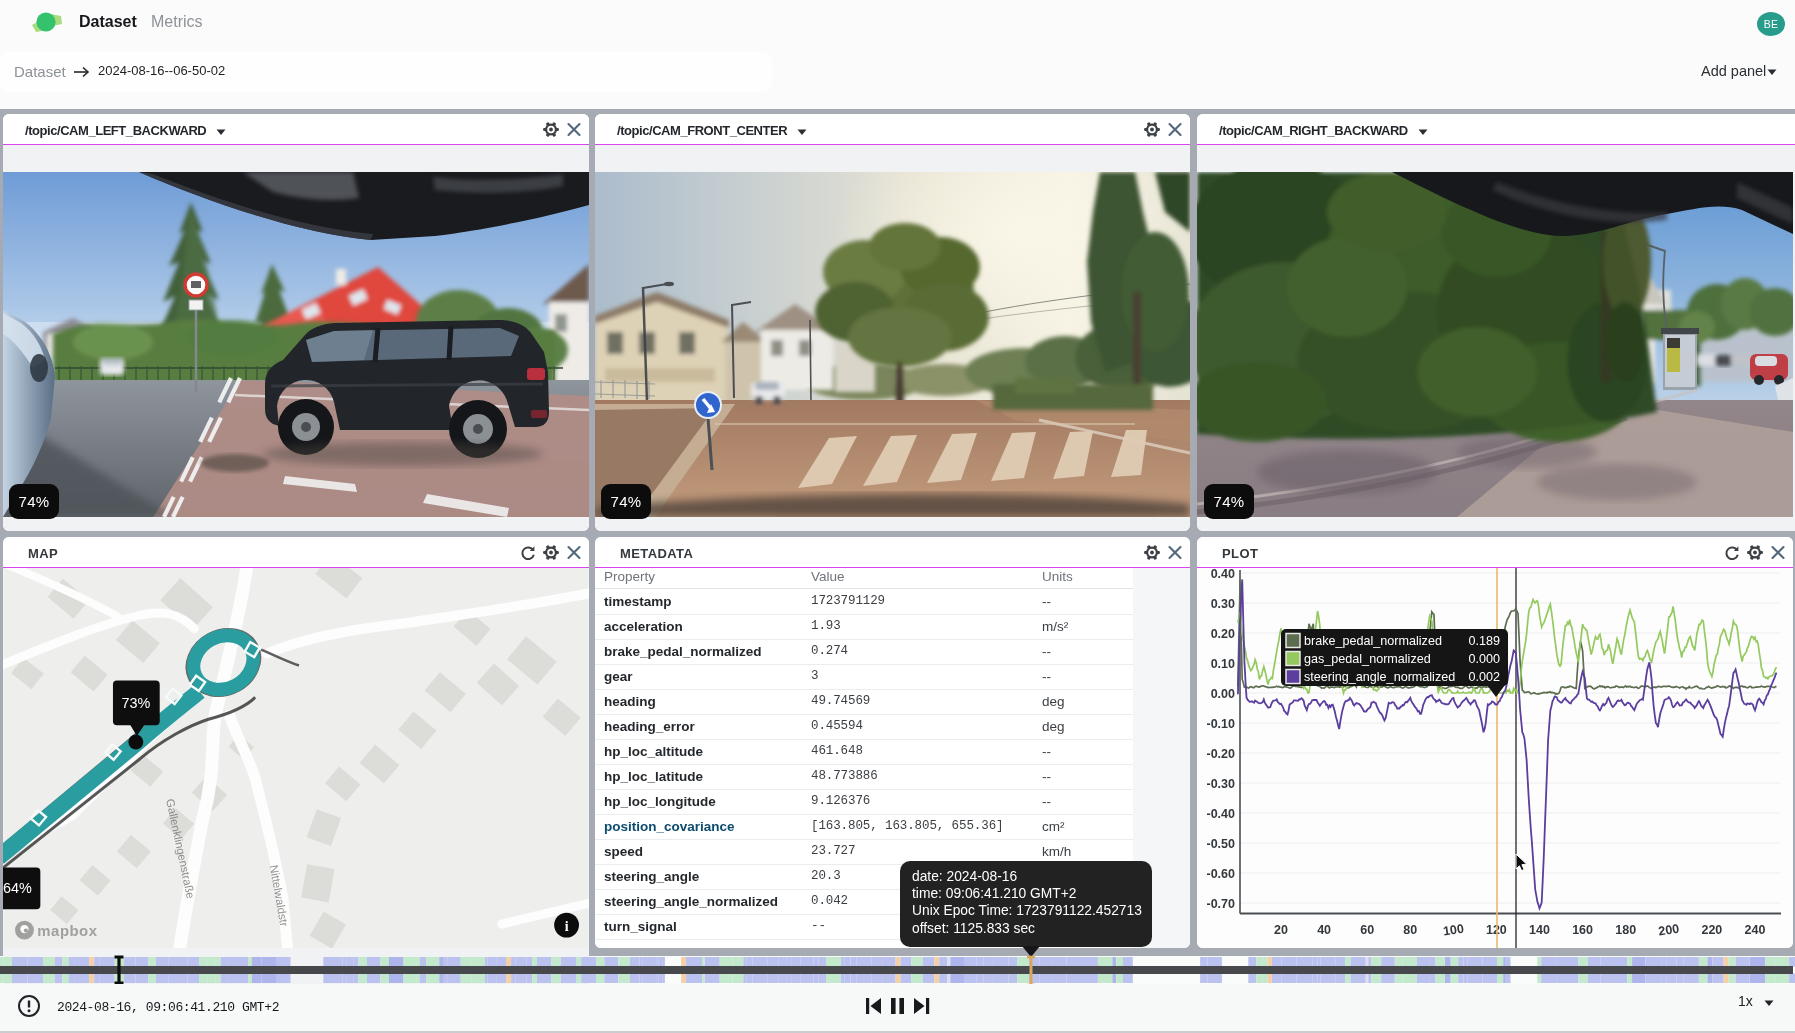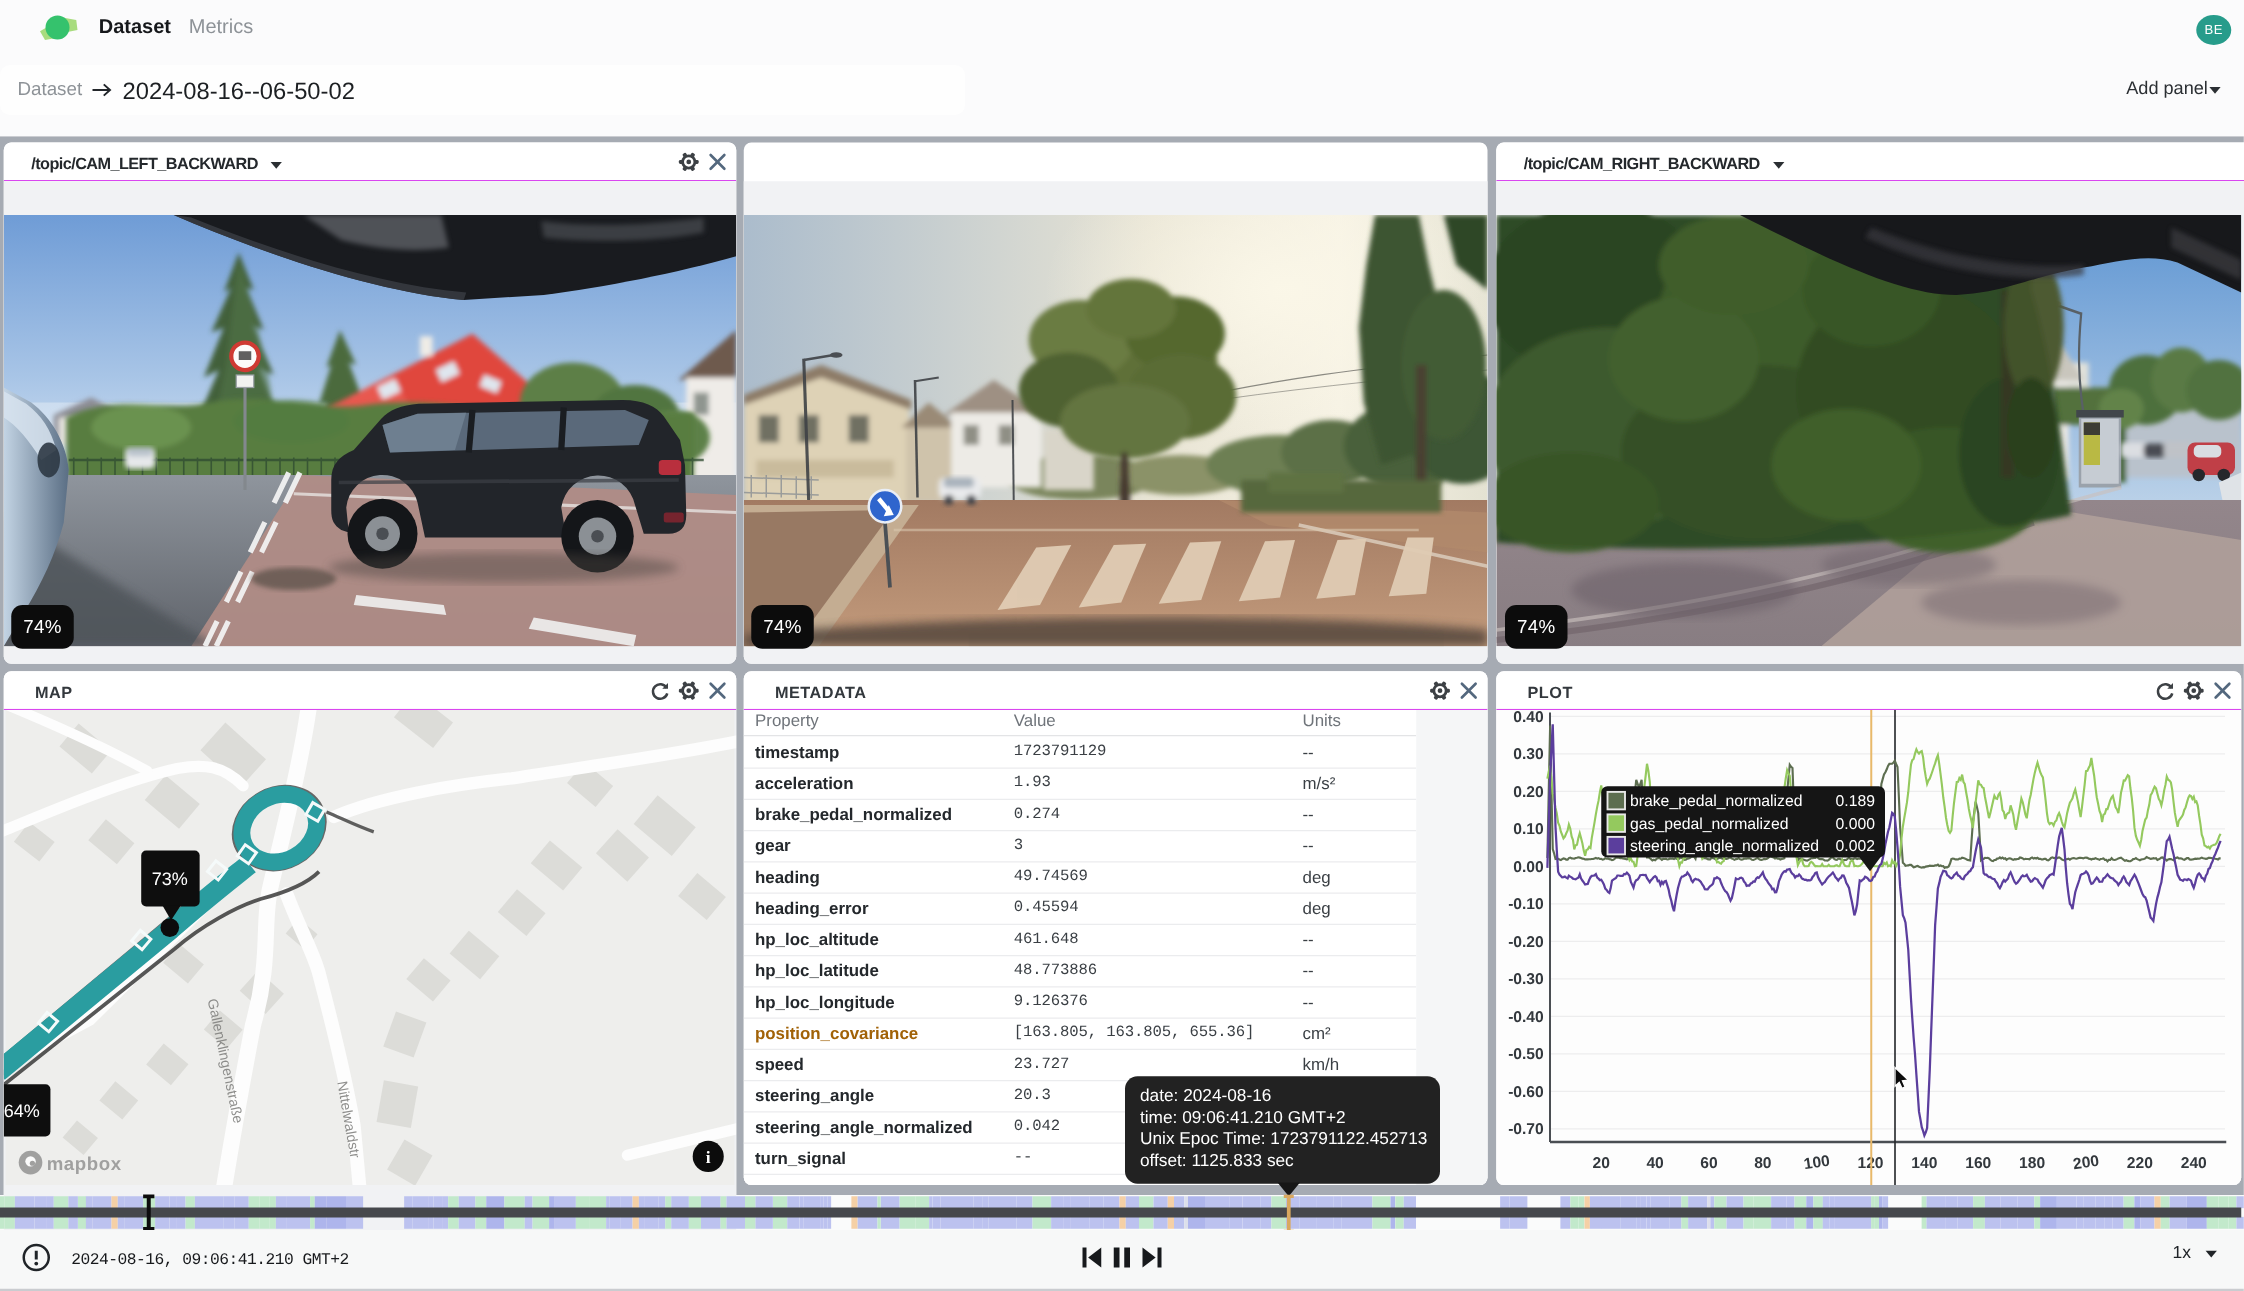--- a/index.html
+++ b/index.html
@@ -28,21 +28,21 @@
 <div class="abs" style="left:79px;top:13px;font-size:16px;font-weight:bold;color:#16181b">Dataset</div>
 <div class="abs" style="left:151px;top:13px;font-size:16px;color:#8d9297">Metrics</div>
 <div class="abs" style="left:1757px;top:12px;width:28px;height:24px;border-radius:50%;background:#279c8b;color:#fff;font-size:10.5px;text-align:center;line-height:24px;letter-spacing:.3px">BE</div>
 
 <div class="abs" style="left:0;top:52px;width:772px;height:40px;background:#fefefe;border-radius:8px"></div>
 <div class="abs" style="left:14px;top:63px;font-size:15px;color:#8d9297">Dataset</div>
 <svg class="abs" style="left:72px;top:65px" width="20" height="14" viewBox="0 0 20 14">
  <line x1="2" y1="7" x2="16" y2="7" stroke="#23272b" stroke-width="1.6"></line>
  <path d="M 11,2.5 L 16,7 L 11,11.5" fill="none" stroke="#23272b" stroke-width="1.6"></path>
 </svg>
-<div class="abs" style="left:98px;top:63px;font-size:19px;color:#1c1f22">2024-08-16--06-50-02</div>
+<div class="abs" style="left:98px;top:63px;font-size:13px;color:#1c1f22">2024-08-16--06-50-02</div>
 <div class="abs" style="left:1701px;top:63px;font-size:14.5px;color:#2b2f33">Add panel</div>
 <svg class="abs" style="left:1765px;top:66px" width="14" height="12" viewBox="0 0 14 12">
  <polygon points="2.5,3.5 11.5,3.5 7,9" fill="#2b2f33"></polygon>
 </svg>
 
 <div class="panel" style="left:3px;top:114px;width:586px;height:417px">
     <div class="phead">
       <div class="ptitle">/topic/CAM_LEFT_BACKWARD<svg style="position:absolute;left:100%;margin-left:9px;top:4px" width="12" height="10" viewBox="0 0 12 10">
           <polygon points="1.5,2.5 10.5,2.5 6,8" fill="#2b2f33"></polygon>
         </svg></div>
@@ -230,20 +230,41 @@
 
 <path d="M 136,0 L 586,0 L 586,33 C 540,46 480,58 432,64 L 368,68 C 300,62 210,32 136,0 Z" fill="#191b1f"></path>
 <path d="M 240,0 L 350,0 L 356,26 C 330,30 300,28 270,20 Z" fill="#7b7f85" opacity=".55" filter="url(#blur2)"></path>
 <path d="M 430,5 C 470,10 520,8 560,2 L 560,14 C 520,22 470,22 432,18 Z" fill="#53565c" opacity=".6" filter="url(#blur2)"></path>
 <path d="M 150,2 C 220,30 300,56 370,62 L 368,68 C 300,62 210,32 136,0 Z" fill="#3a3d43" opacity=".8"></path>
 </svg>
       <div class="badge" style="left:6px;top:339px">74%</div>
     </div>
   </div>
 <div class="panel" style="left:595px;top:114px;width:595px;height:417px">
+    <div class="phead">
+      <div class="ptitle">/topic/CAM_FRONT_CENTER<svg style="position:absolute;left:100%;margin-left:9px;top:4px" width="12" height="10" viewBox="0 0 12 10">
+          <polygon points="1.5,2.5 10.5,2.5 6,8" fill="#2b2f33"></polygon>
+        </svg></div>
+      <svg class="abs" style="right:1px;top:0" width="90" height="31" viewBox="0 0 90 31">
+        <g transform="translate(53,15.5) scale(1.0)" fill="#3d4145">
+          <circle r="4.9" fill="none" stroke="#3d4145" stroke-width="2.2"></circle>
+          <circle r="1.9"></circle>
+          <rect x="-1.6" y="-7.9" width="3.2" height="3.4" rx="1.1" transform="rotate(30)"></rect>
+          <rect x="-1.6" y="-7.9" width="3.2" height="3.4" rx="1.1" transform="rotate(90)"></rect>
+          <rect x="-1.6" y="-7.9" width="3.2" height="3.4" rx="1.1" transform="rotate(150)"></rect>
+          <rect x="-1.6" y="-7.9" width="3.2" height="3.4" rx="1.1" transform="rotate(210)"></rect>
+          <rect x="-1.6" y="-7.9" width="3.2" height="3.4" rx="1.1" transform="rotate(270)"></rect>
+          <rect x="-1.6" y="-7.9" width="3.2" height="3.4" rx="1.1" transform="rotate(330)"></rect>
+        </g>
+        <g transform="translate(76,15.5) scale(1.0)" stroke="#54687e" stroke-width="2.1" stroke-linecap="round">
+          <line x1="-5.5" y1="-5.5" x2="5.5" y2="5.5"></line>
+          <line x1="5.5" y1="-5.5" x2="-5.5" y2="5.5"></line>
+        </g>
+      </svg>
+    </div>
     <div class="pcontent">
       <svg class="abs" style="left:0;top:27px" width="595" height="345" viewBox="0 0 595 345">
 <defs>
 <linearGradient id="skyC" x1="0" y1="0" x2="1" y2="0">
  <stop offset="0" stop-color="#abbccc"></stop>
             <stop offset=".55" stop-color="#e8e4d4"></stop>
             <stop offset=".8" stop-color="#f6f2e4"></stop>
             <stop offset="1" stop-color="#e4e2d2"></stop>
 </linearGradient>
 <linearGradient id="roadC" x1="0" y1="0" x2="0" y2="1">
@@ -632,21 +653,21 @@
         <div class="abs" style="left:447px;top:176px;font-size:13.5px;color:#3a3f44">--</div>
         <div class="abs" style="left:0;top:196px;width:538px;height:1px;background:#ebecee"></div>
         <div class="abs" style="left:9px;top:201px;font-size:13.5px;font-weight:bold;color:#24282c">hp_loc_latitude</div>
         <div class="abs" style="left:216px;top:201px;font-size:12.5px;letter-spacing:-0.1px;font-family:'Liberation Mono',monospace;color:#3a3f44">48.773886</div>
         <div class="abs" style="left:447px;top:201px;font-size:13.5px;color:#3a3f44">--</div>
         <div class="abs" style="left:0;top:221px;width:538px;height:1px;background:#ebecee"></div>
         <div class="abs" style="left:9px;top:226px;font-size:13.5px;font-weight:bold;color:#24282c">hp_loc_longitude</div>
         <div class="abs" style="left:216px;top:226px;font-size:12.5px;letter-spacing:-0.1px;font-family:'Liberation Mono',monospace;color:#3a3f44">9.126376</div>
         <div class="abs" style="left:447px;top:226px;font-size:13.5px;color:#3a3f44">--</div>
         <div class="abs" style="left:0;top:246px;width:538px;height:1px;background:#ebecee"></div>
-        <div class="abs" style="left:9px;top:251px;font-size:13.5px;font-weight:bold;color:#a16207">position_covariance</div>
+        <div class="abs" style="left:9px;top:251px;font-size:13.5px;font-weight:bold;color:#0c4a6e">position_covariance</div>
         <div class="abs" style="left:216px;top:251px;font-size:12.5px;letter-spacing:-0.1px;font-family:'Liberation Mono',monospace;color:#3a3f44">[163.805, 163.805, 655.36]</div>
         <div class="abs" style="left:447px;top:251px;font-size:13.5px;color:#3a3f44">cm²</div>
         <div class="abs" style="left:0;top:271px;width:538px;height:1px;background:#ebecee"></div>
         <div class="abs" style="left:9px;top:276px;font-size:13.5px;font-weight:bold;color:#24282c">speed</div>
         <div class="abs" style="left:216px;top:276px;font-size:12.5px;letter-spacing:-0.1px;font-family:'Liberation Mono',monospace;color:#3a3f44">23.727</div>
         <div class="abs" style="left:447px;top:276px;font-size:13.5px;color:#3a3f44">km/h</div>
         <div class="abs" style="left:0;top:296px;width:538px;height:1px;background:#ebecee"></div>
         <div class="abs" style="left:9px;top:301px;font-size:13.5px;font-weight:bold;color:#24282c">steering_angle</div>
         <div class="abs" style="left:216px;top:301px;font-size:12.5px;letter-spacing:-0.1px;font-family:'Liberation Mono',monospace;color:#3a3f44">20.3</div>
         <div class="abs" style="left:0;top:321px;width:538px;height:1px;background:#ebecee"></div>

